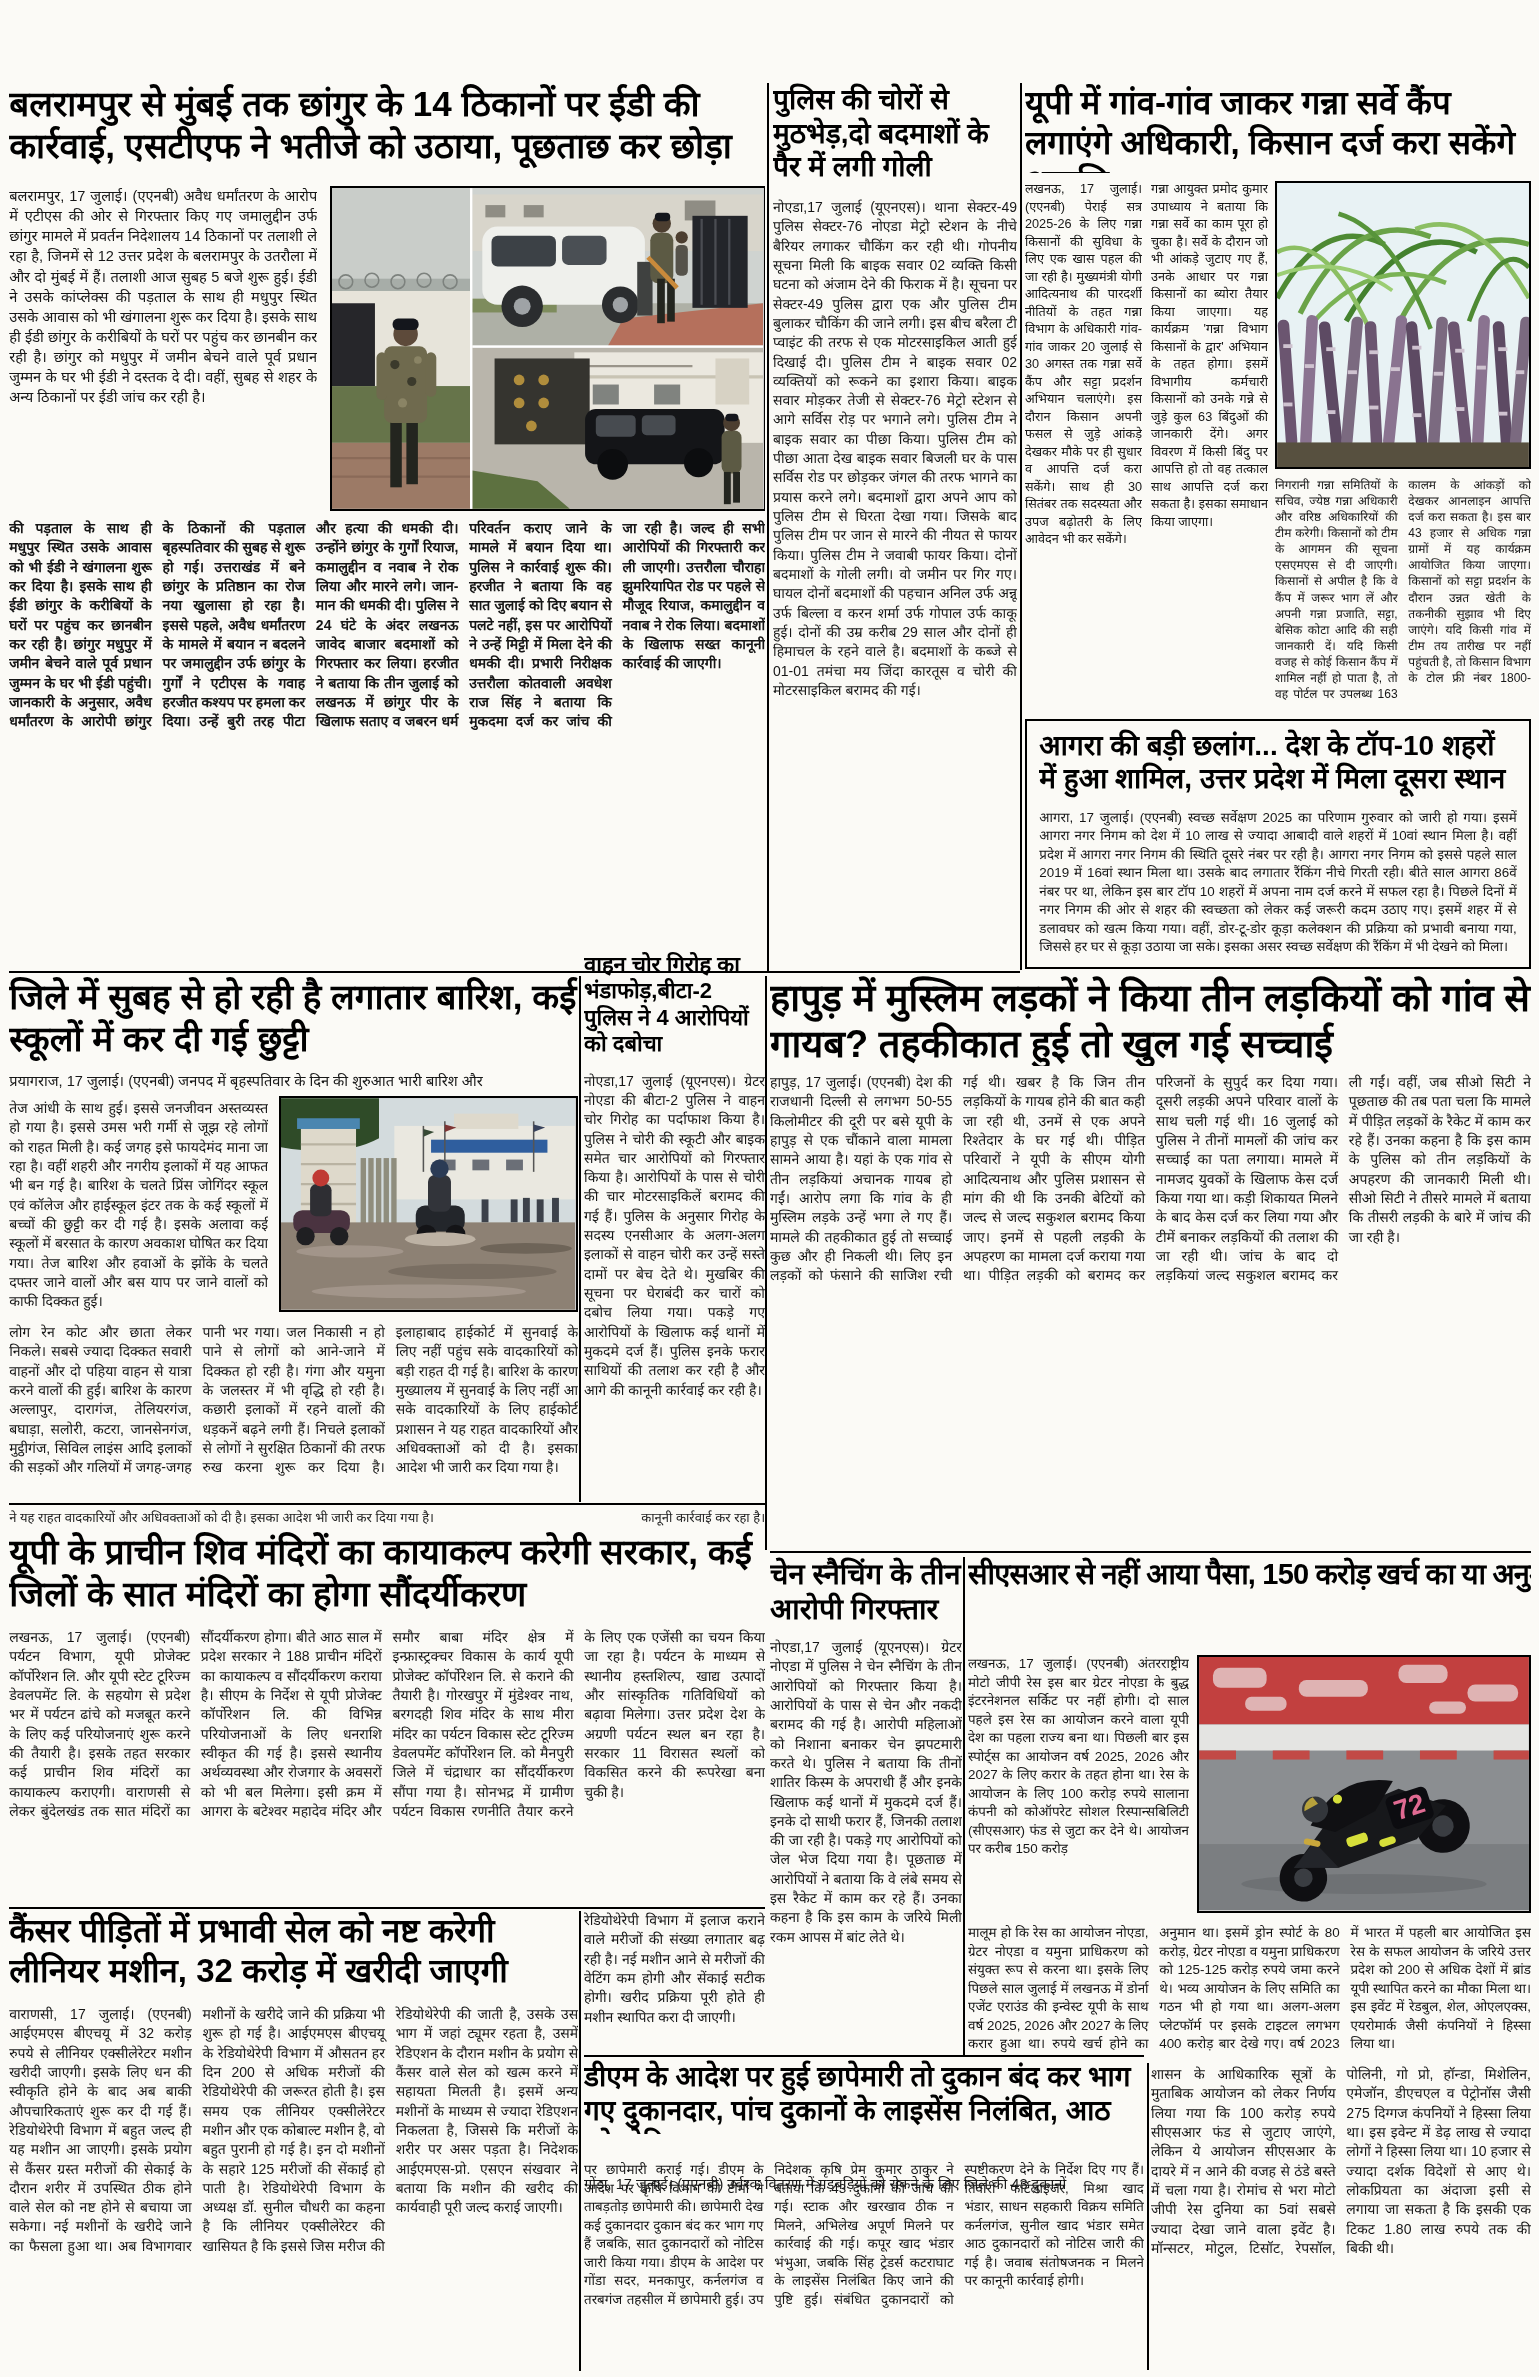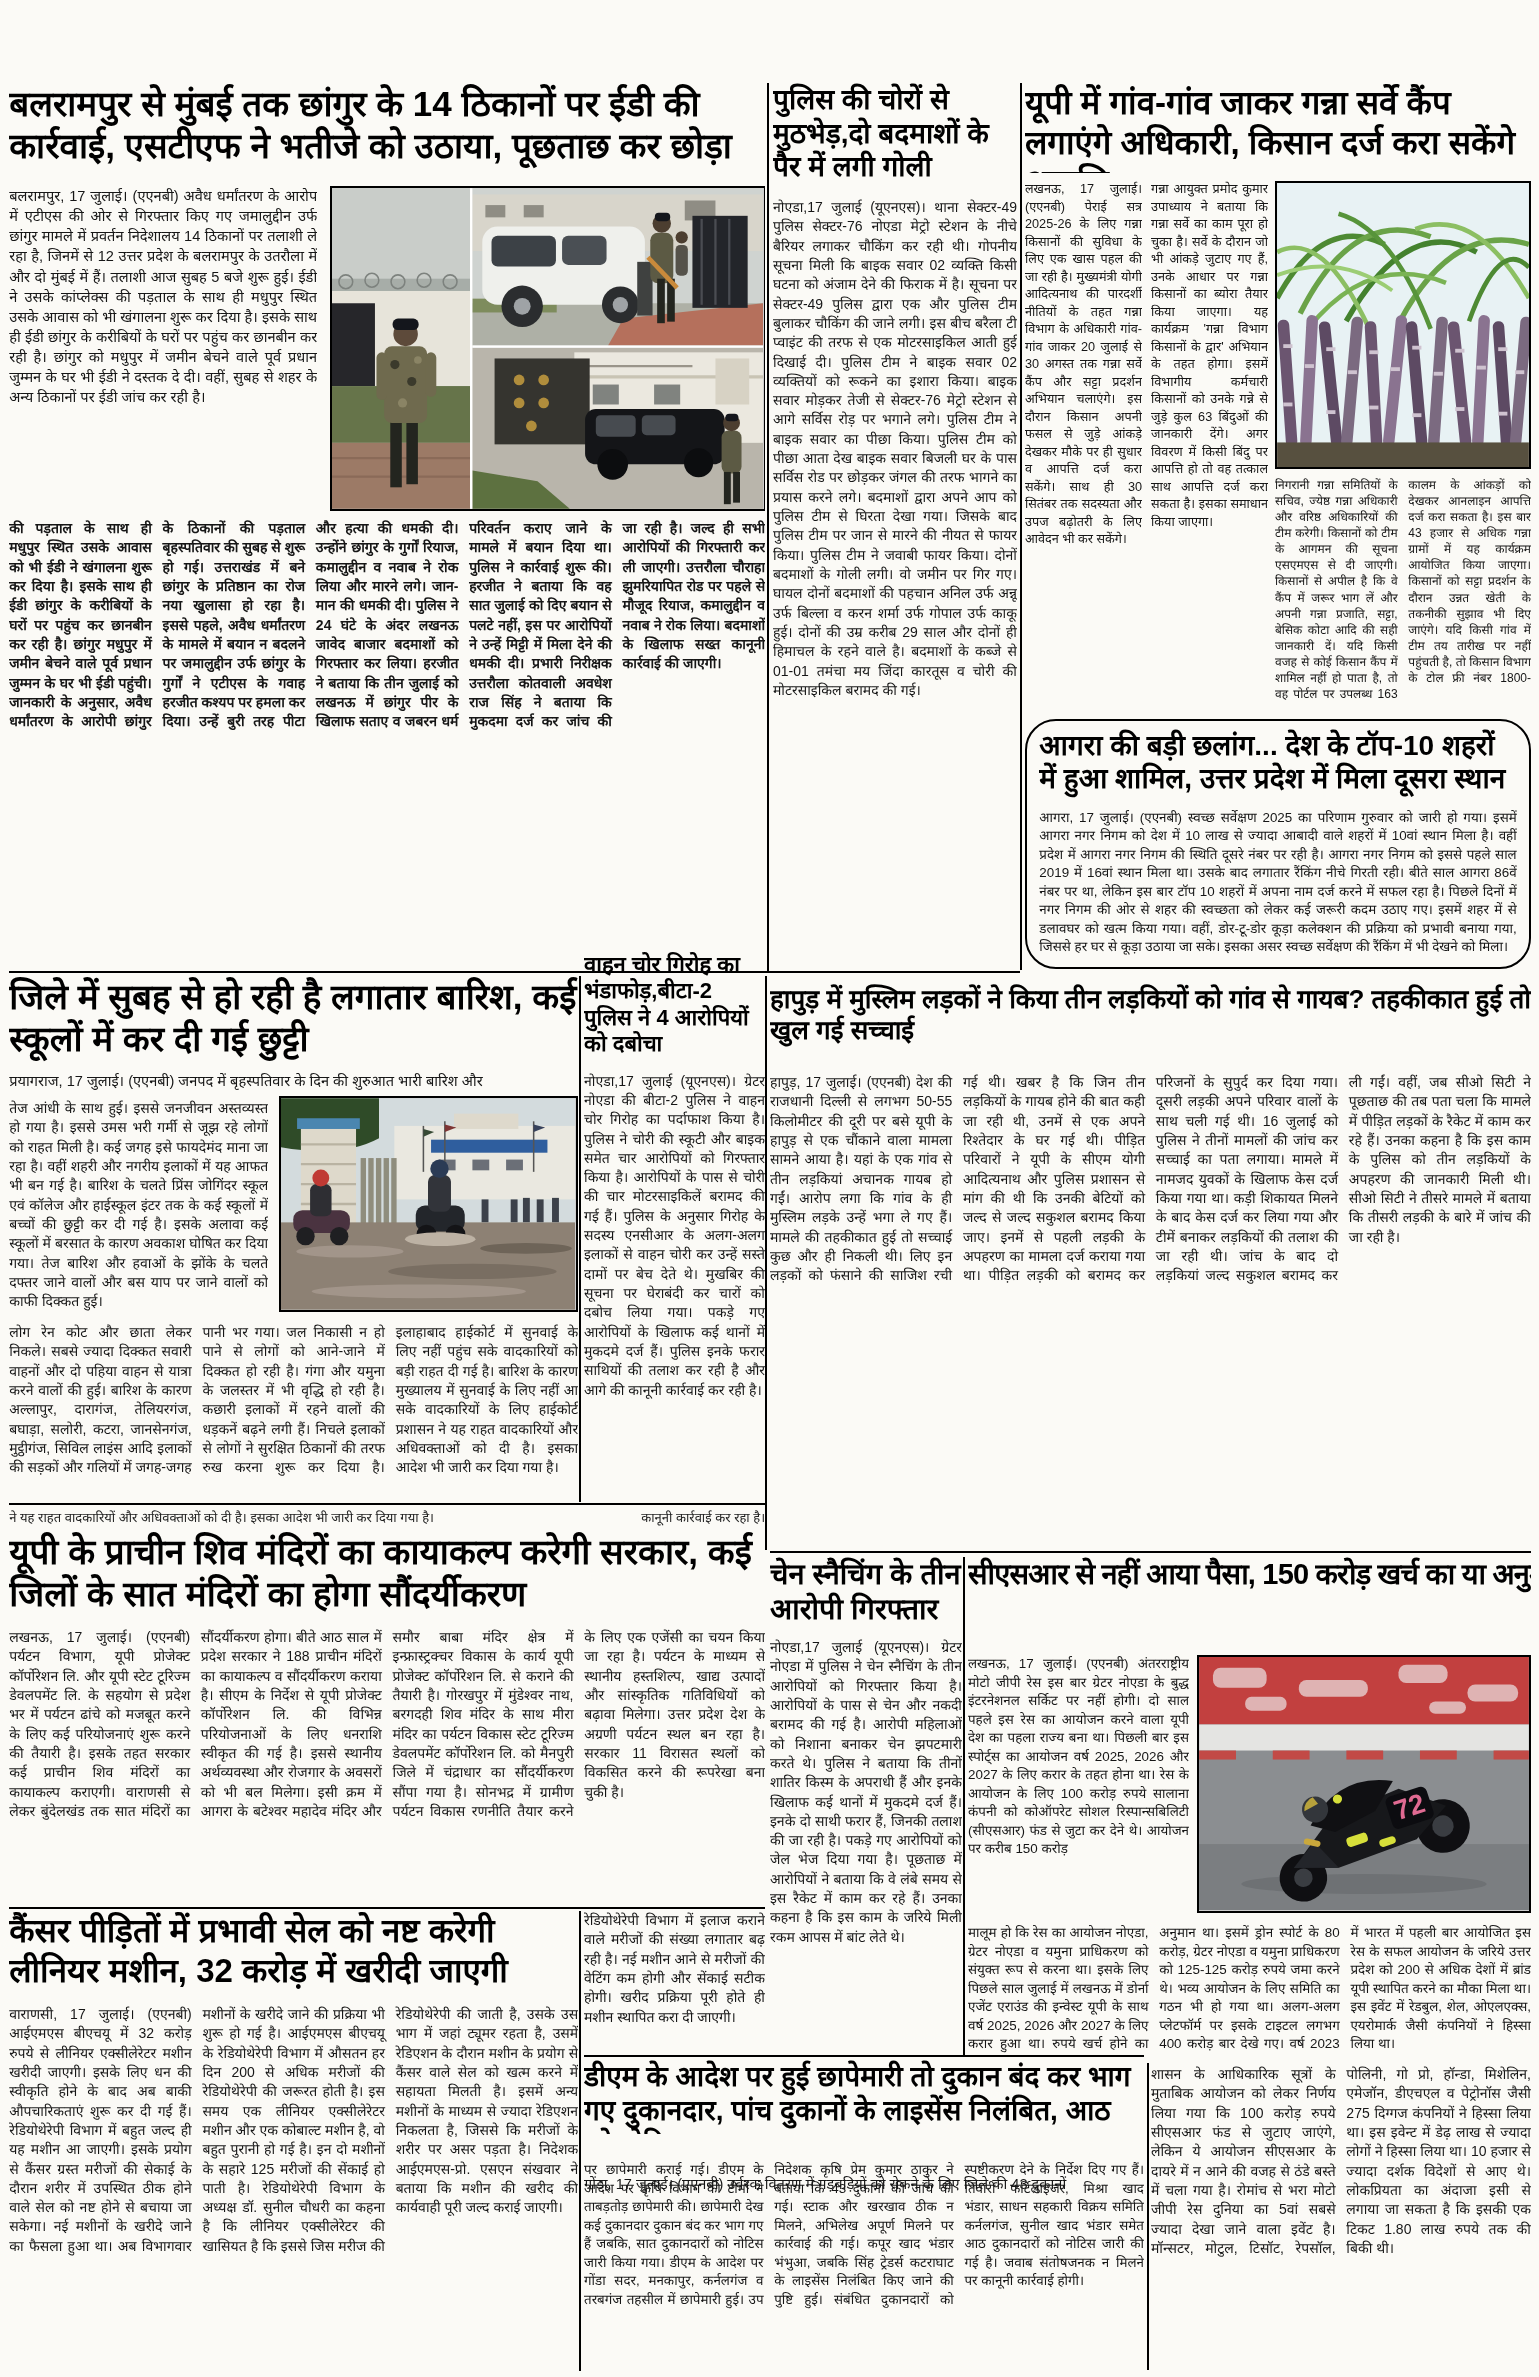--- a/index.html
+++ b/index.html
@@ -184,21 +184,21 @@
             <rect x="176" y="300" width="12" height="5"></rect>
           <rect x="232" y="292" width="12" height="5"></rect>
             <rect x="288" y="298" width="12" height="5"></rect>
         </g>
         <rect y="338" width="328" height="32" fill="#57503f"></rect>
       </svg>
     </div>
     <div class="body cols2" style="position:absolute;left:250px;top:394px;width:256px;height:236px;font-size:12px;line-height:1.34;">निगरानी गन्ना समितियों के सचिव, ज्येष्ठ गन्ना अधिकारी और वरिष्ठ अधिकारियों की टीम करेगी। किसानों को टीम के आगमन की सूचना एसएमएस से दी जाएगी। किसानों से अपील है कि वे कैंप में जरूर भाग लें और अपनी गन्ना प्रजाति, सट्टा, बेसिक कोटा आदि की सही जानकारी दें। यदि किसी वजह से कोई किसान कैंप में शामिल नहीं हो पाता है, तो वह पोर्टल पर उपलब्ध 163 कालम के आंकड़ों को देखकर आनलाइन आपत्ति दर्ज करा सकता है। इस बार 43 हजार से अधिक गन्ना ग्रामों में यह कार्यक्रम आयोजित किया जाएगा। किसानों को सट्टा प्रदर्शन के दौरान उन्नत खेती के तकनीकी सुझाव भी दिए जाएंगे। यदि किसी गांव में टीम तय तारीख पर नहीं पहुंचती है, तो किसान विभाग के टोल फ्री नंबर 1800-121-3203 पर शिकायत दर्ज करा सकते हैं।</div>
   </div>
 
-  <div class="article boxed" style="left:1025px;top:719px;width:506px;height:250px;border-radius:31px;">
+  <div class="article boxed" style="left:1025px;top:719px;width:506px;height:250px;">
     <div class="hl" style="font-size:28px;height:74px;">आगरा की बड़ी छलांग... देश के टॉप-10 शहरों में हुआ शामिल, उत्तर प्रदेश में मिला दूसरा स्थान</div>
     <div class="body" style="margin-top:6.1px;font-size:13.4px;height:150px;">आगरा, 17 जुलाई। (एएनबी) स्वच्छ सर्वेक्षण 2025 का परिणाम गुरुवार को जारी हो गया। इसमें आगरा नगर निगम को देश में 10 लाख से ज्यादा आबादी वाले शहरों में 10वां स्थान मिला है। वहीं प्रदेश में आगरा नगर निगम की स्थिति दूसरे नंबर पर रही है। आगरा नगर निगम को इससे पहले साल 2019 में 16वां स्थान मिला था। उसके बाद लगातार रैंकिंग नीचे गिरती रही। बीते साल आगरा 86वें नंबर पर था, लेकिन इस बार टॉप 10 शहरों में अपना नाम दर्ज करने में सफल रहा है। पिछले दिनों में नगर निगम की ओर से शहर की स्वच्छता को लेकर कई जरूरी कदम उठाए गए। इसमें शहर में से डलावघर को खत्म किया गया। वहीं, डोर-टू-डोर कूड़ा कलेक्शन की प्रक्रिया को प्रभावी बनाया गया, जिससे हर घर से कूड़ा उठाया जा सके। इसका असर स्वच्छ सर्वेक्षण की रैंकिंग में भी देखने को मिला।</div>
   </div>
 
   <div class="article" style="left:9.2px;top:976px;width:569px;height:526px;">
     <div class="hl" style="font-size:35px;height:92px;">जिले में सुबह से हो रही है लगातार बारिश, कई स्कूलों में कर दी गई छुट्टी</div>
     <div class="body" style="margin-top:3.1px;height:21.5px;white-space:nowrap;">प्रयागराज, 17 जुलाई। (एएनबी) जनपद में बृहस्पतिवार के दिन की शुरुआत भारी बारिश और</div>
     <div class="body abs" style="left:0;top:123px;width:259px;height:221px;font-size:14px;">तेज आंधी के साथ हुई। इससे जनजीवन अस्तव्यस्त हो गया है। इससे उमस भरी गर्मी से जूझ रहे लोगों को राहत मिली है। कई जगह इसे फायदेमंद माना जा रहा है। वहीं शहरी और नगरीय इलाकों में यह आफत भी बन गई है। बारिश के चलते प्रिंस जोगिंदर स्कूल एवं कॉलेज और हाईस्कूल इंटर तक के कई स्कूलों में बच्चों की छुट्टी कर दी गई है। इसके अलावा कई स्कूलों में बरसात के कारण अवकाश घोषित कर दिया गया। तेज बारिश और हवाओं के झोंके के चलते दफ्तर जाने वालों और बस याप पर जाने वालों को काफी दिक्कत हुई।</div>
     <div class="photo" style="left:270px;top:120px;width:299px;height:216px;">
       <svg viewBox="0 0 384 276" width="294" height="212">
@@ -256,21 +256,21 @@
     </div>
     <div class="body cols3" style="position:absolute;left:0;top:347px;width:569px;height:178px;font-size:14px;">लोग रेन कोट और छाता लेकर निकले। सबसे ज्यादा दिक्कत सवारी वाहनों और दो पहिया वाहन से यात्रा करने वालों की हुई। बारिश के कारण अल्लापुर, दारागंज, तेलियरगंज, बघाड़ा, सलोरी, कटरा, जानसेनगंज, मुट्ठीगंज, सिविल लाइंस आदि इलाकों की सड़कों और गलियों में जगह-जगह पानी भर गया। जल निकासी न हो पाने से लोगों को आने-जाने में दिक्कत हो रही है। गंगा और यमुना के जलस्तर में भी वृद्धि हो रही है। कछारी इलाकों में रहने वालों की धड़कनें बढ़ने लगी हैं। निचले इलाकों से लोगों ने सुरक्षित ठिकानों की तरफ रुख करना शुरू कर दिया है। इलाहाबाद हाईकोर्ट में सुनवाई के लिए नहीं पहुंच सके वादकारियों को बड़ी राहत दी गई है। बारिश के कारण मुख्यालय में सुनवाई के लिए नहीं आ सके वादकारियों के लिए हाईकोर्ट प्रशासन ने यह राहत वादकारियों और अधिवक्ताओं को दी है। इसका आदेश भी जारी कर दिया गया है।</div>
   </div>
 
   <div class="article" style="left:584px;top:952px;width:181px;height:526px;">
     <div class="hl" style="font-size:22px;height:115px;">वाहन चोर गिरोह का भंडाफोड़,बीटा-2 पुलिस ने 4 आरोपियों को दबोचा</div>
     <div class="body" style="margin-top:4.6px;height:399px;font-size:14px;">नोएडा,17 जुलाई (यूएनएस)। ग्रेटर नोएडा की बीटा-2 पुलिस ने वाहन चोर गिरोह का पर्दाफाश किया है। पुलिस ने चोरी की स्कूटी और बाइक समेत चार आरोपियों को गिरफ्तार किया है। आरोपियों के पास से चोरी की चार मोटरसाइकिलें बरामद की गई हैं। पुलिस के अनुसार गिरोह के सदस्य एनसीआर के अलग-अलग इलाकों से वाहन चोरी कर उन्हें सस्ते दामों पर बेच देते थे। मुखबिर की सूचना पर घेराबंदी कर चारों को दबोच लिया गया। पकड़े गए आरोपियों के खिलाफ कई थानों में मुकदमे दर्ज हैं। पुलिस इनके फरार साथियों की तलाश कर रही है और आगे की कानूनी कार्रवाई कर रही है।</div>
   </div>
 
   <div class="article" style="left:770px;top:976px;width:761px;height:574px;">
-    <div class="hl" style="font-size:26px;height:90px;margin-top:8px;">हापुड़ में मुस्लिम लड़कों ने किया तीन लड़कियों को गांव से गायब? तहकीकात हुई तो खुल गई सच्चाई</div>
+    <div class="hl" style="font-size:38px;height:90px;">हापुड़ में मुस्लिम लड़कों ने किया तीन लड़कियों को गांव से गायब? तहकीकात हुई तो खुल गई सच्चाई</div>
     <div class="body cols4" style="position:absolute;left:0;top:97px;width:761px;height:475px;font-size:14px;">हापुड़, 17 जुलाई। (एएनबी) देश की राजधानी दिल्ली से लगभग 50-55 किलोमीटर की दूरी पर बसे यूपी के हापुड़ से एक चौंकाने वाला मामला सामने आया है। यहां के एक गांव से तीन लड़कियां अचानक गायब हो गईं। आरोप लगा कि गांव के ही मुस्लिम लड़के उन्हें भगा ले गए हैं। मामले की तहकीकात हुई तो सच्चाई कुछ और ही निकली थी। लिए इन लड़कों को फंसाने की साजिश रची गई थी। खबर है कि जिन तीन लड़कियों के गायब होने की बात कही जा रही थी, उनमें से एक अपने रिश्तेदार के घर गई थी। पीड़ित परिवारों ने यूपी के सीएम योगी आदित्यनाथ और पुलिस प्रशासन से मांग की थी कि उनकी बेटियों को जल्द से जल्द सकुशल बरामद किया जाए। इनमें से पहली लड़की के अपहरण का मामला दर्ज कराया गया था। पीड़ित लड़की को बरामद कर परिजनों के सुपुर्द कर दिया गया। दूसरी लड़की अपने परिवार वालों के साथ चली गई थी। 16 जुलाई को पुलिस ने तीनों मामलों की जांच कर सच्चाई का पता लगाया। मामले में नामजद युवकों के खिलाफ केस दर्ज किया गया था। कड़ी शिकायत मिलने के बाद केस दर्ज कर लिया गया और टीमें बनाकर लड़कियों की तलाश की जा रही थी। जांच के बाद दो लड़कियां जल्द सकुशल बरामद कर ली गईं। वहीं, जब सीओ सिटी ने पूछताछ की तब पता चला कि मामले में पीड़ित लड़कों के रैकेट में काम कर रहे हैं। उनका कहना है कि इस काम के पुलिस को तीन लड़कियों के अपहरण की जानकारी मिली थी। सीओ सिटी ने तीसरे मामले में बताया कि तीसरी लड़की के बारे में जांच की जा रही है।</div>
   </div>
 
   <div class="article" style="left:9.2px;top:1508px;width:756px;height:396px;">
     <div class="stray">
       <span>ने यह राहत वादकारियों और अधिवक्ताओं को दी है। इसका आदेश भी जारी कर दिया गया है।</span>
       <span>कानूनी कार्रवाई कर रहा है।</span>
     </div>
     <div class="hl" style="font-size:35px;height:90px;margin-top:4.6px;">यूपी के प्राचीन शिव मंदिरों का कायाकल्प करेगी सरकार, कई जिलों के सात मंदिरों का होगा सौंदर्यीकरण</div>
     <div class="body cols4" style="position:absolute;left:0;top:120px;width:756px;height:273px;font-size:14px;">लखनऊ, 17 जुलाई। (एएनबी) पर्यटन विभाग, यूपी प्रोजेक्ट कॉर्पोरेशन लि. और यूपी स्टेट टूरिज्म डेवलपमेंट लि. के सहयोग से प्रदेश भर में पर्यटन ढांचे को मजबूत करने के लिए कई परियोजनाएं शुरू करने की तैयारी है। इसके तहत सरकार कई प्राचीन शिव मंदिरों का कायाकल्प कराएगी। वाराणसी से लेकर बुंदेलखंड तक सात मंदिरों का सौंदर्यीकरण होगा। बीते आठ साल में प्रदेश सरकार ने 188 प्राचीन मंदिरों का कायाकल्प व सौंदर्यीकरण कराया है। सीएम के निर्देश से यूपी प्रोजेक्ट कॉर्पोरेशन लि. की विभिन्न परियोजनाओं के लिए धनराशि स्वीकृत की गई है। इससे स्थानीय अर्थव्यवस्था और रोजगार के अवसरों को भी बल मिलेगा। इसी क्रम में आगरा के बटेश्वर महादेव मंदिर और समौर बाबा मंदिर क्षेत्र में इन्फ्रास्ट्रक्चर विकास के कार्य यूपी प्रोजेक्ट कॉर्पोरेशन लि. से कराने की तैयारी है। गोरखपुर में मुंडेश्वर नाथ, बरगदही शिव मंदिर के साथ मीरा मंदिर का पर्यटन विकास स्टेट टूरिज्म डेवलपमेंट कॉर्पोरेशन लि. को मैनपुरी जिले में चंद्राधार का सौंदर्यीकरण सौंपा गया है। सोनभद्र में ग्रामीण पर्यटन विकास रणनीति तैयार करने के लिए एक एजेंसी का चयन किया जा रहा है। पर्यटन के माध्यम से स्थानीय हस्तशिल्प, खाद्य उत्पादों और सांस्कृतिक गतिविधियों को बढ़ावा मिलेगा। उत्तर प्रदेश देश के अग्रणी पर्यटन स्थल बन रहा है। सरकार 11 विरासत स्थलों को विकसित करने की रूपरेखा बना चुकी है।</div>

